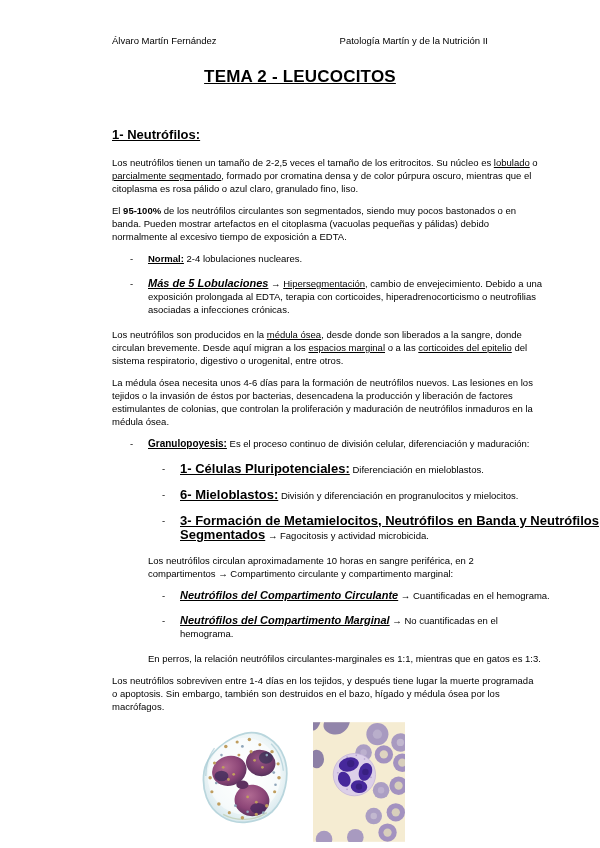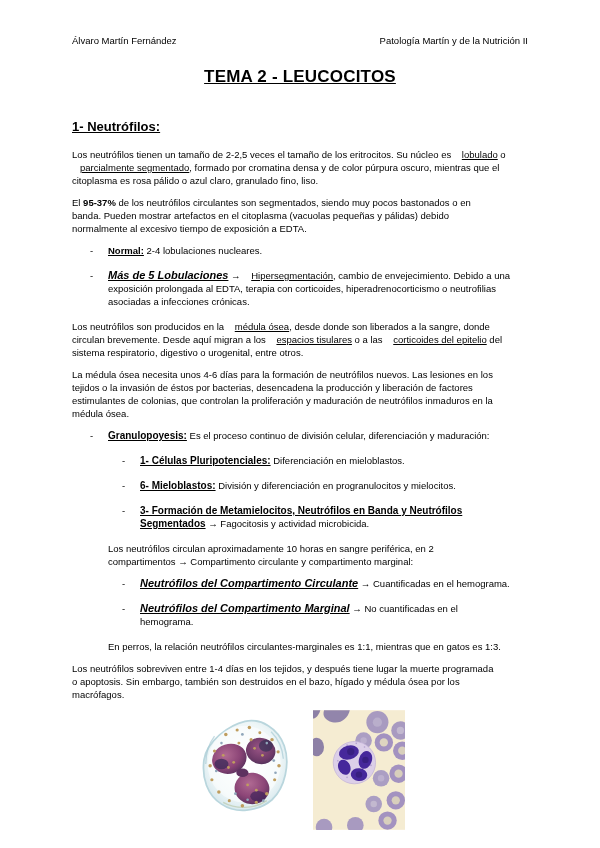--- a/index.html
+++ b/index.html
@@ -1,40 +1,40 @@
 <!DOCTYPE html>
 <html><head>
 <meta charset="utf-8">
 <style>
   html,body{margin:0;padding:0}
   body{
     width:600px;height:848px;background:#ffffff;color:#000;
     font-family:"Liberation Sans",sans-serif;overflow:hidden;
   }
-  .page{box-sizing:border-box;width:600px;height:848px;padding:34px 72px 0;}
+  .page{box-sizing:border-box;width:600px;height:848px;padding:34px 112px 0;}
   .hdr{display:flex;justify-content:space-between;font-size:9.5px;line-height:13px;}
   .title{
     text-align:center;font-size:17px;font-weight:bold;text-decoration:underline;
     margin-top:20px;line-height:20px;letter-spacing:.2px;
   }
   .h2{
     font-size:13px;font-weight:bold;text-decoration:underline;
-    margin:32px 0 13px;line-height:16px;
+    margin:40px 0 13px;line-height:16px;
   }
   .blk{font-size:9.5px;line-height:13px;margin-bottom:9px;}
   .blk .txt{white-space:pre;}
   .b1,.b2{display:flex;margin-bottom:12px;}
   .b1{padding-left:18px;}
   .b2{padding-left:50px;}
   .dash{flex:0 0 18px;width:18px;}
   .pi{padding-left:36px;}
-  .u{text-decoration:underline;margin-left:8px;}
+  .u{text-decoration:underline;}
   .b{font-weight:bold;}
   .bu{font-weight:bold;text-decoration:underline;}
-  .md{font-size:10px;}
+  .md{font-size:13px;}
   .lg{font-size:11px;font-style:italic;}
   .xl{font-size:10px;}
   .figures{display:flex;justify-content:center;align-items:flex-start;gap:18px;margin-top:2px;}
   figure{margin:0;}
 </style>
 </head>
 <body>
 
 <div class="page">
 
@@ -44,35 +44,35 @@
   </div>
 
   <div class="title">TEMA 2 - LEUCOCITOS</div>
 
   <div class="h2">1- Neutrófilos:</div>
 
   <div id="blocks">
       <div class="blk p"><span class="txt"><span>Los neutrófilos tienen un tamaño de 2-2,5 veces el tamaño de los eritrocitos. Su núcleo es </span><span class="u">lobulado</span><span> o
 </span><span class="u">parcialmente segmentado</span><span>, formado por cromatina densa y de color púrpura oscuro, mientras que el
 citoplasma es rosa pálido o azul claro, granulado fino, liso.</span></span></div>
-      <div class="blk p"><span class="txt"><span>El </span><span class="b">95-37%</span><span> de los neutrófilos circulantes son segmentados, siendo muy pocos bastonados o en
+      <div class="blk p"><span class="txt"><span>El </span><span class="b">95-100%</span><span> de los neutrófilos circulantes son segmentados, siendo muy pocos bastonados o en
 banda. Pueden mostrar artefactos en el citoplasma (vacuolas pequeñas y pálidas) debido
 normalmente al excesivo tiempo de exposición a EDTA.</span></span></div>
       <div class="blk b1">
         <span class="dash">-</span>
         <span class="txt"><span class="bu">Normal:</span><span> 2-4 lobulaciones nucleares.</span></span>
       </div>
       <div class="blk b1">
         <span class="dash">-</span>
         <span class="txt"><span class="bu lg">Más de 5 Lobulaciones</span><span> → </span><span class="u">Hipersegmentación</span><span>, cambio de envejecimiento. Debido a una
 exposición prolongada al EDTA, terapia con corticoides, hiperadrenocorticismo o neutrofilias
 asociadas a infecciones crónicas.</span></span>
       </div>
       <div class="blk p"><span class="txt"><span>Los neutrófilos son producidos en la </span><span class="u">médula ósea</span><span>, desde donde son liberados a la sangre, donde
-circulan brevemente. Desde aquí migran a los </span><span class="u">espacios tisulares</span><span> o a las </span><span class="u">corticoides del epitelio</span><span> del
+circulan brevemente. Desde aquí migran a los </span><span class="u">espacios marginal</span><span> o a las </span><span class="u">corticoides del epitelio</span><span> del
 sistema respiratorio, digestivo o urogenital, entre otros.</span></span></div>
       <div class="blk p"><span class="txt"><span>La médula ósea necesita unos 4-6 días para la formación de neutrófilos nuevos. Las lesiones en los
 tejidos o la invasión de éstos por bacterias, desencadena la producción y liberación de factores
 estimulantes de colonias, que controlan la proliferación y maduración de neutrófilos inmaduros en la
 médula ósea.</span></span></div>
       <div class="blk b1">
         <span class="dash">-</span>
         <span class="txt"><span class="bu xl">Granulopoyesis:</span><span> Es el proceso continuo de división celular, diferenciación y maduración:</span></span>
       </div>
       <div class="blk b2">

